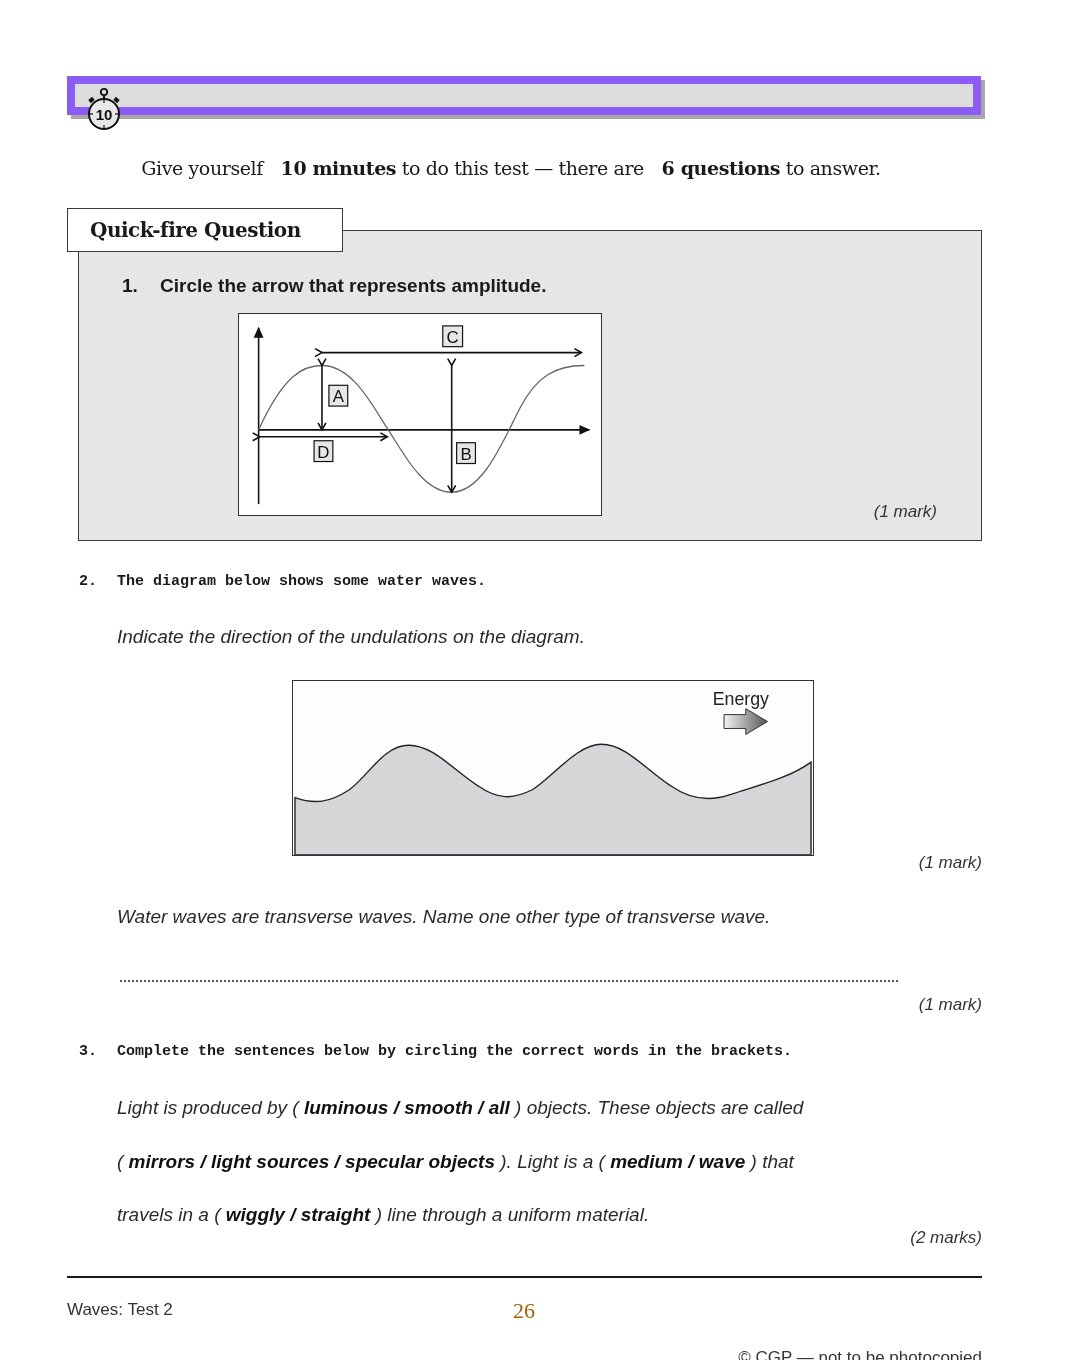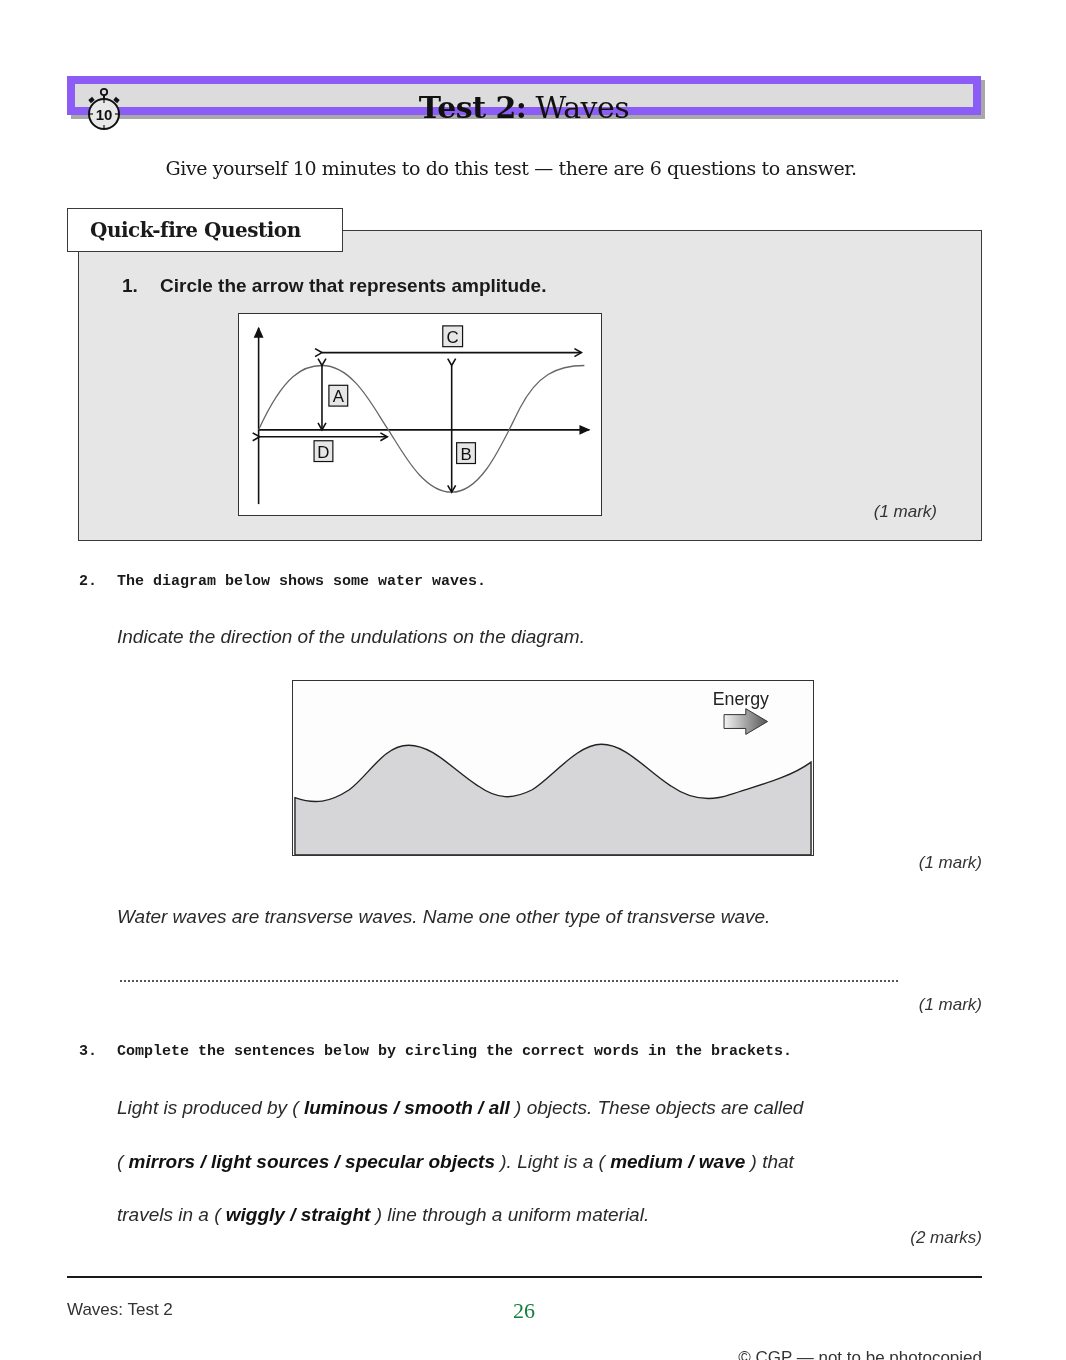--- a/index.html
+++ b/index.html
@@ -20,21 +20,21 @@
     font-family: "DejaVu Serif", serif; font-size: 30px; color: #111;
     letter-spacing: -0.5px;
   }
   #page-title b { font-weight: bold; }
 
   #intro {
     left: 0; width: 1022px; top: 157px; text-align: center;
     font-family: "DejaVu Serif", serif; font-size: 19px; color: #1a1a1a;
     letter-spacing: -0.4px;
   }
-  #intro b { font-weight: normal; }
+  #intro b { font-weight: bold; margin-left: 12px; }
 
   
   #qf-box {
     left: 78px; top: 230px; width: 904px; height: 311px;
     background: #e6e6e6; border: 1px solid #3a3a3a;
   }
   #qf-tab {
     left: 67px; top: 208px; width: 276px; height: 44px;
     background: #ffffff; border: 1px solid #3a3a3a;
     font-family: "DejaVu Serif", serif; font-weight: bold; font-size: 20px;
@@ -68,42 +68,41 @@
     background: #fdfdfd; border: 1.5px solid #333;
   }
 
   #answer-line {
     left: 120px; top: 980px; width: 778px; height: 2px;
     border-bottom: 2px dotted #555;
   }
 
   #footer-rule { left: 67px; top: 1276px; width: 915px; height: 2px; background: #1a1a1a; }
   #footer-left { left: 67px; top: 1300px; font-family: "Liberation Sans", sans-serif; font-size: 17px; color: #333; }
-  #footer-center { left: 0; width: 1048px; text-align: center; top: 1298px; font-family: "Liberation Serif", serif; font-size: 22px; color: #15803d; }
+  #footer-center { left: 0; width: 1048px; text-align: center; top: 1298px; font-family: "Liberation Serif", serif; font-size: 22px; color: #a16207; }
   #footer-right { right: 84px; top: 1300px; font-family: "Liberation Sans", sans-serif; font-size: 17px; color: #333; margin-top: 48px; }
 </style>
 </head>
 <body>
 
 <div id="title-bar" class="abs">
   <svg id="stopwatch" class="abs" viewBox="0 0 38 46">
     <circle cx="19" cy="6" r="3.2" fill="none" stroke="#111" stroke-width="1.8"></circle>
     <line x1="19" y1="9" x2="19" y2="13" stroke="#111" stroke-width="2"></line>
     <rect x="4" y="12" width="5" height="4" fill="#111" transform="rotate(-40 6.5 14)"></rect>
     <rect x="29" y="12" width="5" height="4" fill="#111" transform="rotate(40 31.5 14)"></rect>
     <circle cx="19" cy="28" r="15" fill="#e8e8e8" stroke="#111" stroke-width="2"></circle>
     <g stroke="#111" stroke-width="1.2">
       <line x1="19" y1="14" x2="19" y2="17"></line>
       <line x1="19" y1="39" x2="19" y2="42"></line>
       <line x1="5" y1="28" x2="8" y2="28"></line>
       <line x1="30" y1="28" x2="33" y2="28"></line>
     </g>
     <text x="19" y="34" text-anchor="middle" font-family="Liberation Sans, sans-serif" font-weight="bold" font-size="15" fill="#111">10</text>
   </svg>
-  <div id="page-title"><b>Test 2:</b><span> Waves</span></div>
 </div>
 
 <div id="intro" class="abs"><span>Give yourself </span><b>10 minutes</b><span> to do this test — there are </span><b>6 questions</b><span> to answer.</span></div>
 
 <div id="qf-box" class="abs"></div>
 <div id="qf-tab" class="abs">Quick-fire Question</div>
 
 <div id="q1-text" class="abs"><span class="num">1.</span><span>Circle the arrow that represents amplitude.</span></div>
 
 <svg id="wave-diagram" class="abs" viewBox="0 0 364 203">

